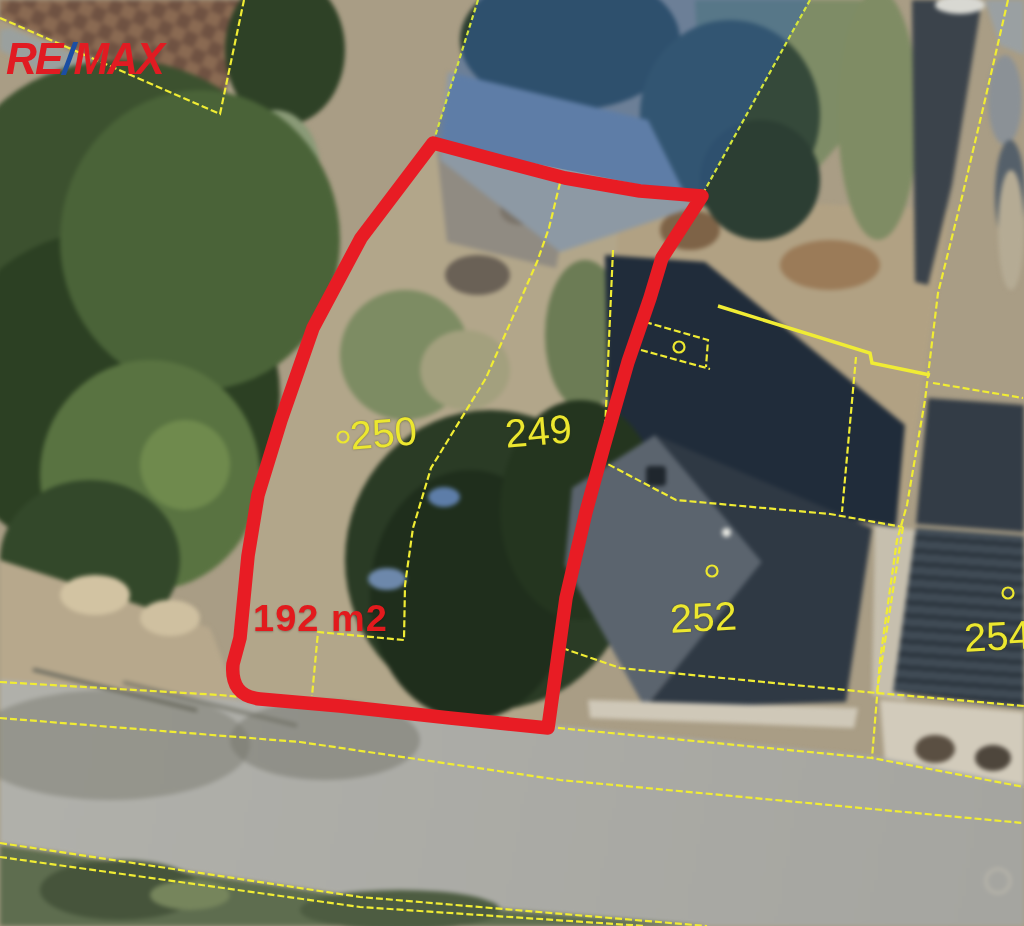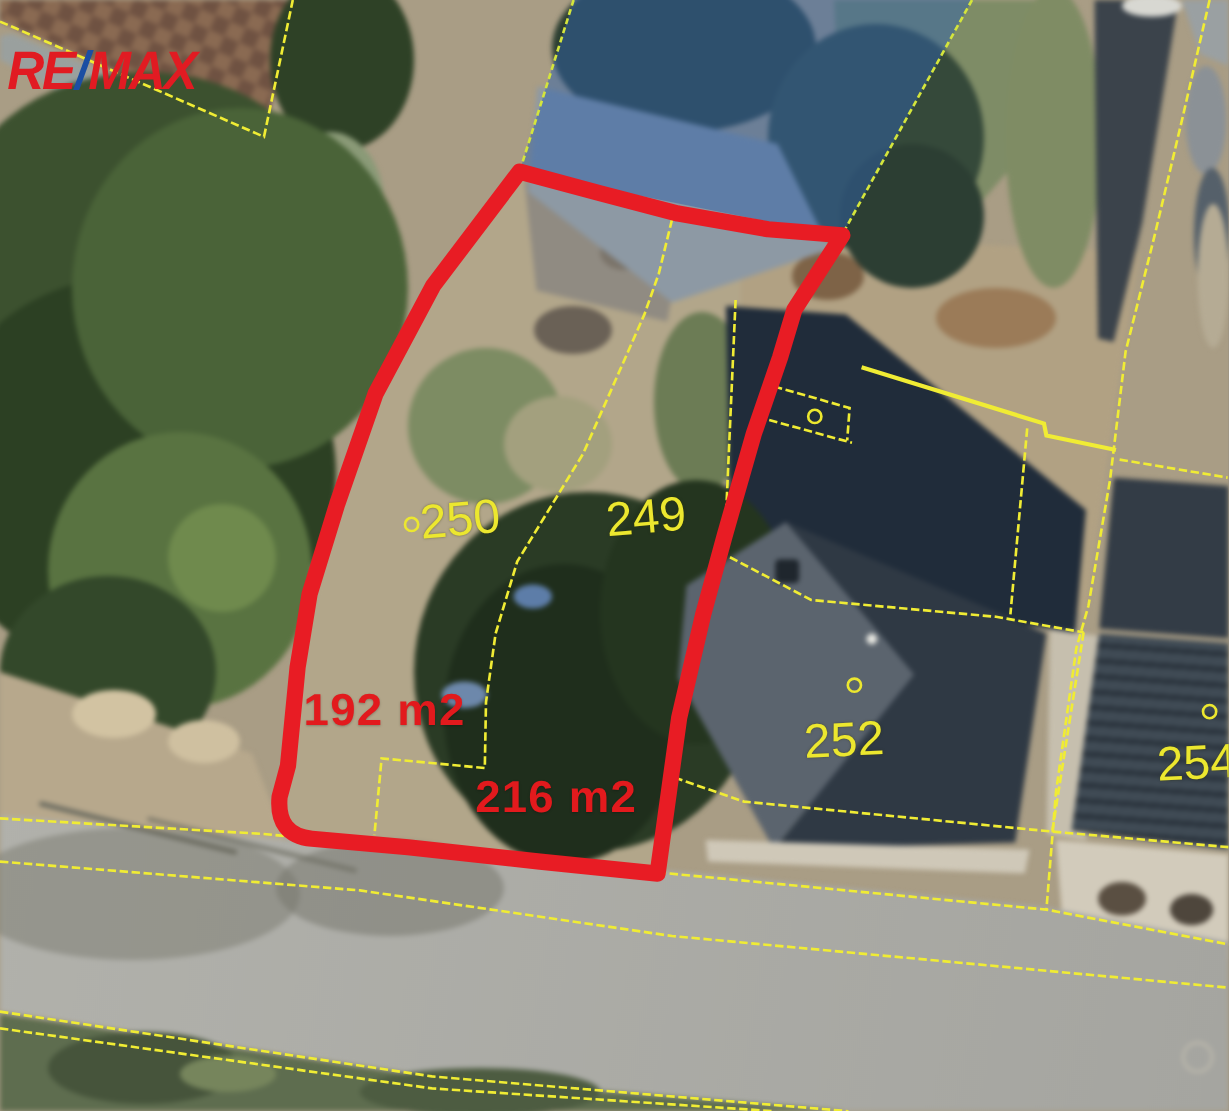--- a/index.html
+++ b/index.html
@@ -166,19 +166,18 @@
              L 662,258 650,298 628,362 604,446 586,512 566,598 548,728
              L 450,718 340,706 260,699 Q 230,696 233,664
              L 240,638 248,556 258,495 281,420 313,328 361,238 Z" fill="none" stroke="#e81c24" stroke-width="13.5" stroke-linejoin="round" stroke-linecap="round"></path>
   </svg>
 
   <div class="maplabel" style="left:350px;top:413px;transform:rotate(-5deg);">250</div>
   <div class="maplabel" style="left:505px;top:411px;transform:rotate(-5deg);">249</div>
   <div class="maplabel" style="left:670px;top:597px;transform:rotate(-3deg);">252</div>
   <div class="maplabel" style="left:964px;top:616px;transform:rotate(-3deg);">254</div>
 
-  <div class="arealabel" style="left:253px;top:573px;">192 m2</div>
-  <div class="arealabel" style="left:396px;top:646px;">216 m2</div>
+  <div class="arealabel" style="left:253px;top:599px;">192 m2</div>
 
   <div id="logo">
     <span class="re">RE</span><span class="slash">/</span><span class="max">MAX</span>
   </div>
 </div>
 
 </body></html>

